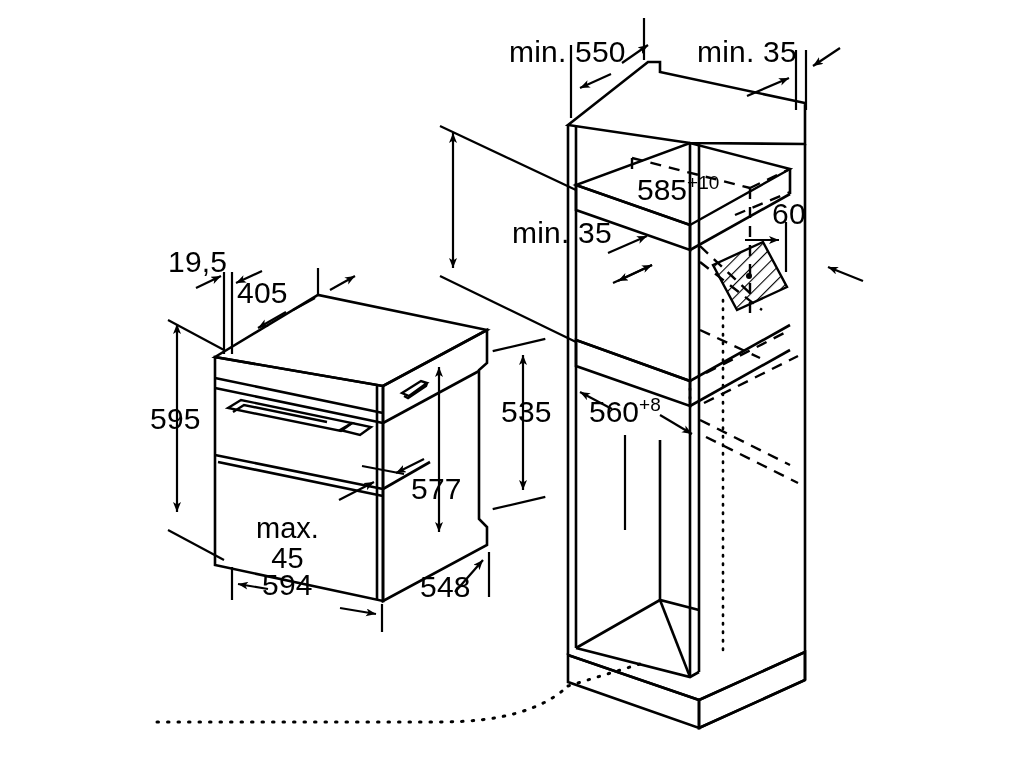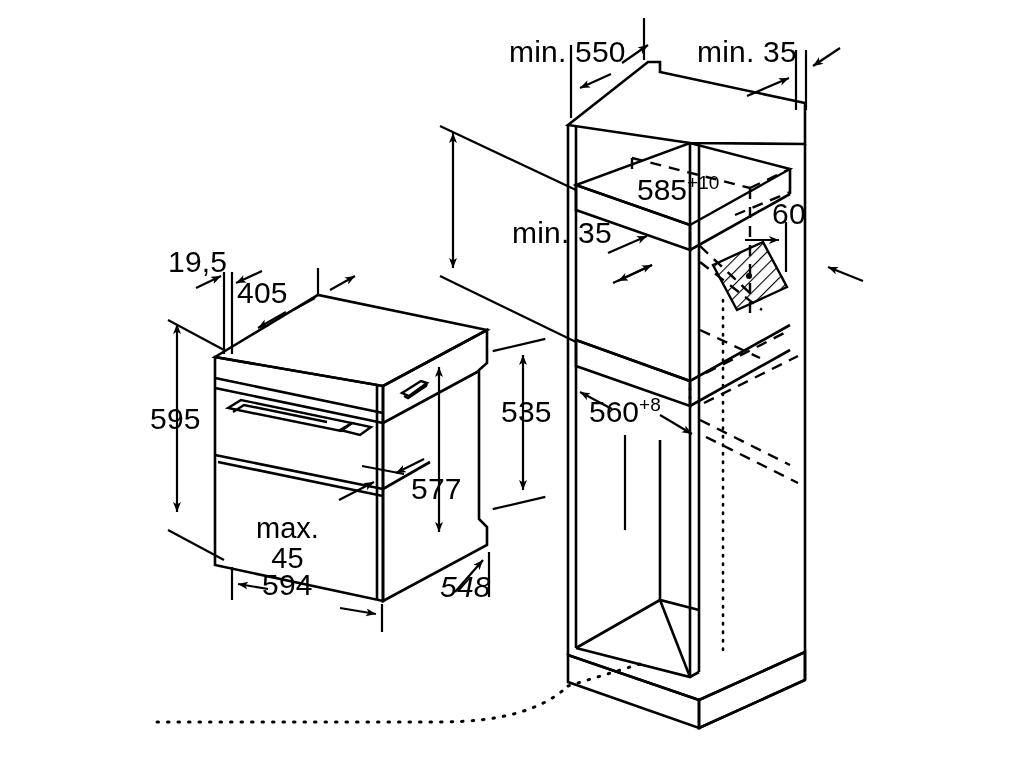--- a/index.html
+++ b/index.html
@@ -241,21 +241,21 @@
   </svg>
 
   <div class="lbl dim" style="left:168px; top:246px;">19,5</div>
 
   <div class="lbl dim" style="left:237px; top:277px;">405</div>
 
   <div class="lbl dim" style="left:150px; top:403px;">595</div>
 
   <div class="lbl dim" style="left:262px; top:569px;">594</div>
 
-  <div class="lbl dim" style="left:440px; top:571px;font-style:italic;">548</div>
+  <div class="lbl dim" style="left:420px; top:571px;">548</div>
 
   <div class="lbl dim" style="left:411px; top:473px;">577</div>
 
   <div class="lbl dim" style="left:501px; top:396px;">535</div>
 
   <div class="lbl note two-line" style="left:256px; top:470px;">
     <div>max.</div>
     <div>45</div>
   </div>
 

